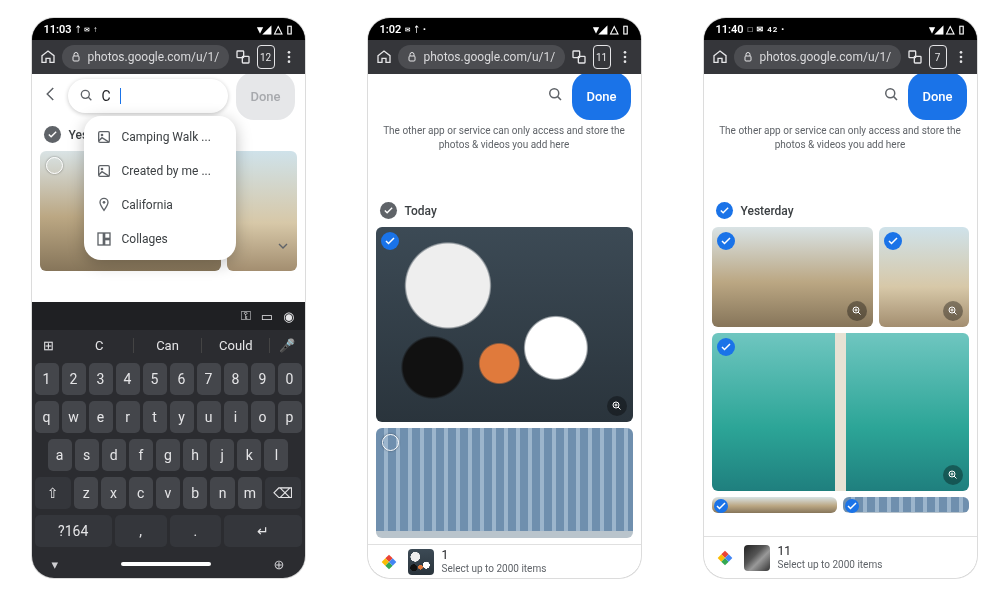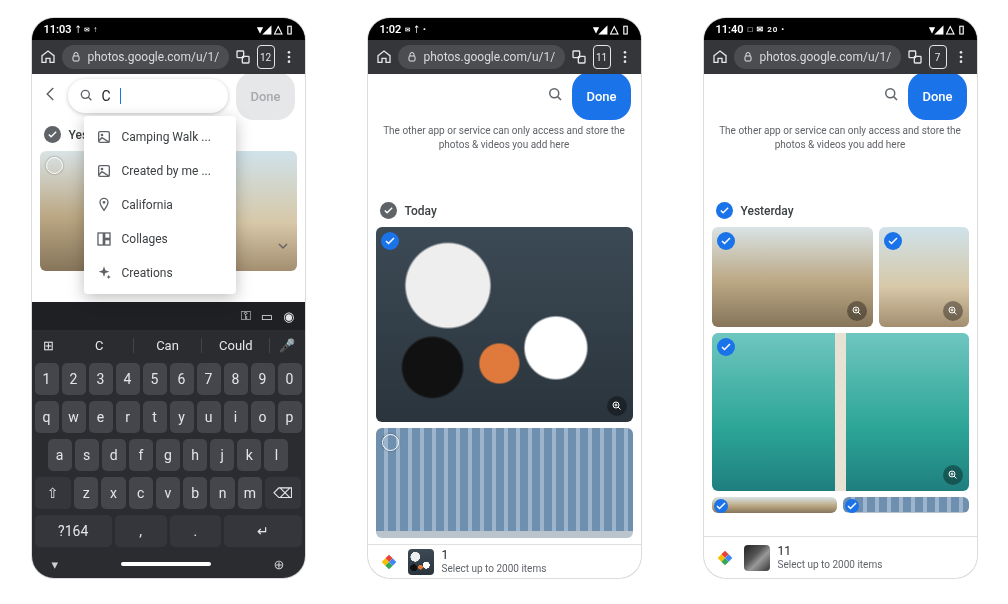--- a/index.html
+++ b/index.html
@@ -36,21 +36,21 @@
   .mag{position:absolute;bottom:6px;right:6px;width:20px;height:20px;border-radius:50%;background:rgba(0,0,0,.35);display:flex;align-items:center;justify-content:center;color:#fff;}
   .mag svg{width:12px;height:12px;}
   .photo{position:relative;border-radius:6px;overflow:hidden;}
   .selbar{height:42px;border-top:1px solid #e0e0e0;display:flex;align-items:center;padding:0 10px;gap:8px;background:#fff;}
   .glogo{width:22px;height:22px;}
   .thumb{width:26px;height:26px;border-radius:4px;overflow:hidden;}
   .selmeta{display:flex;flex-direction:column;line-height:1.15;}
   .selcount{font-size:12px;color:#202124;}
   .sellimit{font-size:10px;color:#5f6368;}
   
-  .dropdown{position:absolute;top:42px;left:52px;width:152px;background:#fff;border-radius:4px;box-shadow:0 4px 16px rgba(0,0,0,.25);z-index:10;padding:4px 0;}
+  .dropdown{position:absolute;top:42px;left:52px;width:152px;background:#fff;border-radius:17px;box-shadow:0 4px 16px rgba(0,0,0,.25);z-index:10;padding:4px 0;}
   .dd-item{display:flex;align-items:center;gap:10px;padding:9px 12px;font-size:12px;color:#3c4043;}
   .dd-icon{width:16px;height:16px;color:#5f6368;display:flex;align-items:center;justify-content:center;}
   
   .kb{background:#2b2c30;color:#e5e5e7;font-size:13px;}
   .kb-sugrow{background:#1f2023;height:28px;display:flex;align-items:center;justify-content:flex-end;padding:0 10px;gap:10px;}
   .kb-sug{height:30px;display:flex;align-items:center;}
   .kb-sug span.word{flex:1;text-align:center;border-right:1px solid #444;font-size:13px;}
   .kb-sug span.word:last-of-type{border:none;}
   .kb-sug .side{width:34px;text-align:center;}
   .kb-row{display:flex;padding:3px 3px;gap:3px;}
@@ -226,28 +226,20 @@
           <span>California</span>
         </div>
       <div class="dd-item">
           <span class="dd-icon">
             <svg viewBox="0 0 24 24" class="icon-shell">
               <use href="#i-collage"></use>
             </svg>
           </span>
           <span>Collages</span>
         </div>
-      <div class="dd-item">
-          <span class="dd-icon">
-            <svg viewBox="0 0 24 24" class="icon-shell">
-              <use href="#i-sparkle"></use>
-            </svg>
-          </span>
-          <span>Creations</span>
-        </div>
     </div>
     <div class="grouphdr" style="margin-top:6px">
       <span class="chk grey">
           <svg viewBox="0 0 24 24">
             <use href="#i-check"></use>
           </svg>
         </span>
       <span>Yest</span>
     </div>
     <span class="chev"><svg viewBox="0 0 24 24" width="16" height="16">
@@ -416,21 +408,21 @@
         <span class="sellimit">Select up to 2000 items</span>
       </div>
     </div>
   </div>
 </div>
 
 <div class="phone">
   <div class="statusbar">
     <div class="sb-left">
         <span>11:40</span>
-        <span class="dot">□ ✉ 20 •</span>
+        <span class="dot">□ ✉ 42 •</span>
       </div>
     <div class="sb-right">
         <span>▾◢ △</span>
         <span>▯</span>
       </div>
   </div>
   <div class="urlbar">
     <span class="url-icon">
         <svg viewBox="0 0 24 24" width="16" height="16">
           <use href="#i-home"></use>

